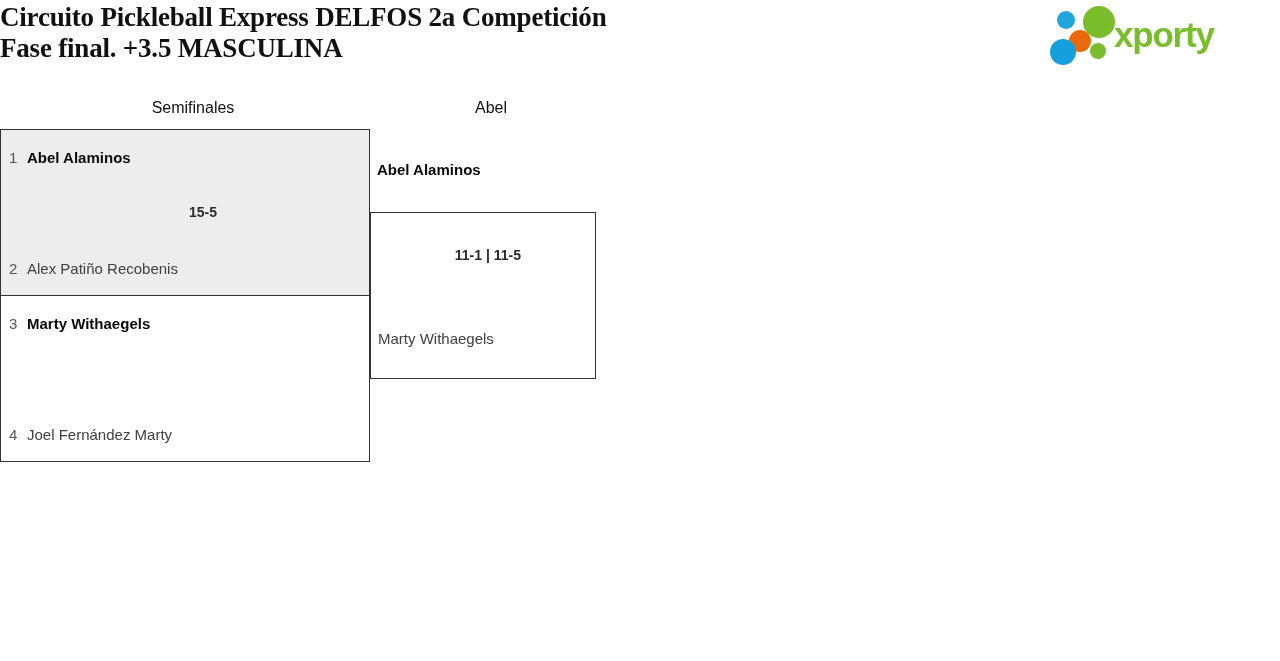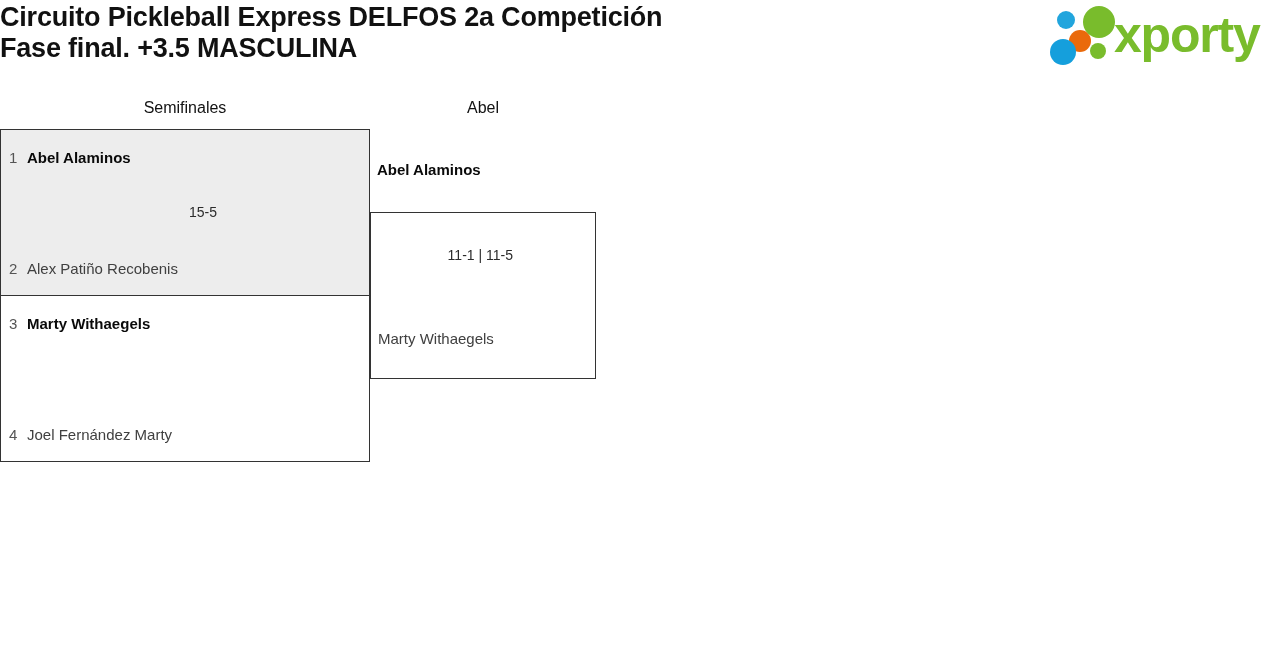--- a/index.html
+++ b/index.html
@@ -29,20 +29,21 @@
     position: absolute;
     left: 0;
     top: 2px;
     width: 960px;
     font-size: 27px;
     line-height: 31px;
     font-weight: 700;
     letter-spacing: -0.2px;
     color: #111111;
     white-space: pre-line;
+    font-family: Liberation Serif, serif;
   }
 
   
   #logo {
     position: absolute;
     left: 1048px;
     top: 6px;
     width: 228px;
     height: 62px;
   }
@@ -56,35 +57,36 @@
   .dot { position: absolute; border-radius: 50%; }
   .dot-blue-sm  { left: 9px;  top: 5px;  width: 18px; height: 18px; background: #21a5dd; }
   .dot-orange   { left: 21px; top: 24px; width: 22px; height: 22px; background: #ea6a0b; }
   .dot-blue-lg  { left: 2px;  top: 33px; width: 26px; height: 26px; background: #159fdc; }
   .dot-green-lg { left: 35px; top: 0px;  width: 32px; height: 32px; background: #79bc2c; }
   .dot-green-sm { left: 42px; top: 37px; width: 16px; height: 16px; background: #79bc2c; }
   #logo-wordmark {
     position: absolute;
     left: 66px;
     top: -2px;
-    font-size: 50px;
+    font-size: 35px;
     line-height: 62px;
     font-weight: 700;
     color: #79bc2c;
     letter-spacing: -1.2px;
   }
 
   
   .round-header {
     position: absolute;
     font-size: 16px;
     line-height: 20px;
     font-weight: 400;
     color: #111111;
     text-align: center;
+    padding-left: 8px;
   }
   #round-header-0 { left: 0px;   top: 98px; width: 370px; }
   #round-header-1 { left: 370px; top: 98px; width: 226px; }
 
   
   #bracket {
     position: absolute;
     left: 0;
     top: 0;
     width: 1280px;
@@ -121,20 +123,21 @@
   }
   .player-name.winner { font-weight: 700; color: #0a0a0a; }
   .no-seed { padding-left: 7px; }
 
   .score {
     position: absolute;
     font-size: 14px;
     color: #2b2b2b;
     text-align: right;
     white-space: nowrap;
+    font-weight: bold;
   }
 </style>
 </head>
 <body>
 
 <div id="header">
   <div id="tournament-title">Circuito Pickleball Express DELFOS 2a Competición
 Fase final. +3.5 MASCULINA</div>
 
   <div id="logo">
@@ -171,21 +174,21 @@
       <span class="seed">3</span>
       <span class="player-name winner">Marty Withaegels</span>
     </div>
     <div class="slot" style="top:130px;">
       <span class="seed">4</span>
       <span class="player-name">Joel Fernández Marty</span>
     </div>
   </div>
 
   <div class="match-box" style="left:370px; top:212px; width:226px; height:167px;">
-    <div class="score" style="top:34px; left:0px; width:142px;">11-1 | 11-5</div>
+    <div class="score" style="top:34px; left:8px; width:142px;">11-1 | 11-5</div>
     <div class="slot" style="top:117px;">
       <span class="player-name no-seed">Marty Withaegels</span>
     </div>
   </div>
 
   <div class="slot" style="left:370px; top:161px;">
     <span class="player-name winner no-seed">Abel Alaminos</span>
   </div>
 
 </div>

